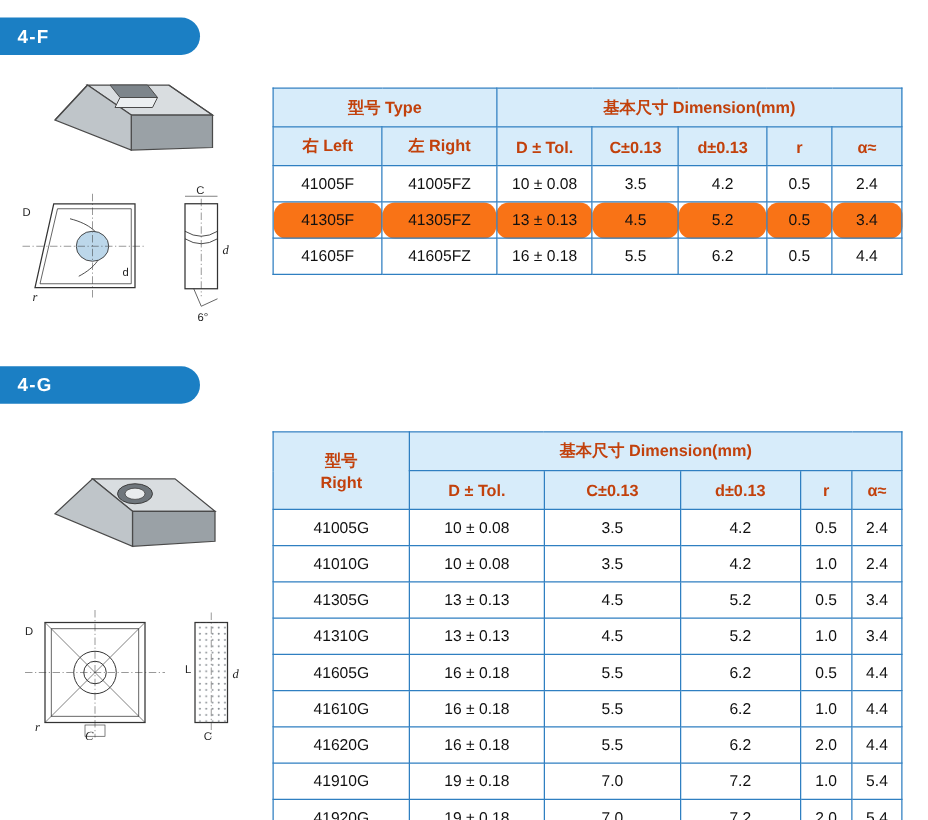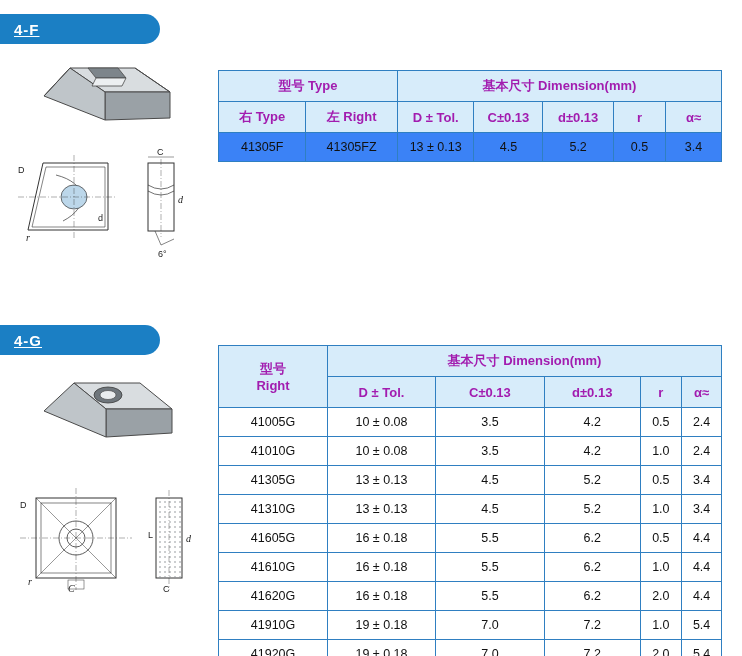--- a/index.html
+++ b/index.html
@@ -23,47 +23,47 @@
     background: #1b7fc4;
     border-radius: 0 15px 15px 0;
     color: #ffffff;
     font-size: 15px;
     font-weight: bold;
     letter-spacing: 1px;
     display: flex;
     align-items: center;
     padding-left: 14px;
     box-sizing: border-box;
-    text-decoration: underline;
   }
   
   table {
     border-collapse: collapse;
     font-size: 12.5px;
     background: #ffffff;
   }
   table td, table th {
     border: 1px solid #2f7fc1;
     text-align: center;
     font-weight: normal;
     color: #111;
   }
   thead th {
     background: #d7ecfa;
     font-weight: bold;
     font-size: 13px;
-    color: #a21caf;
+    color: #c2410c;
     height: 28px;
   }
   tbody td {
     height: 26px;
     background: #ffffff;
   }
   tbody tr.alt td {
-    background: #3b82f6;
+    background: #f97316;
+    border-radius: 10px;
   }
   
   #table-f-wrap {
     position: absolute;
     left: 218px;
     top: 70px;
   }
   #table-f { width: 504px; }
   #table-f td, #table-f th { border-color: #2f7fc1; }
   
@@ -135,44 +135,62 @@
 </div>
 
 <div id="table-f-wrap">
   <table id="table-f">
     <thead>
       <tr>
         <th colspan="2">型号    Type</th>
         <th colspan="5">基本尺寸  Dimension(mm)</th>
       </tr>
       <tr>
-        <th style="width:88px">右   Type</th>
+        <th style="width:88px">右   Left</th>
         <th style="width:92px">左   Right</th>
         <th style="width:78px">D ± Tol.</th>
         <th style="width:68px">C±0.13</th>
         <th style="width:70px">d±0.13</th>
         <th style="width:52px">r</th>
         <th style="width:56px">α≈</th>
       </tr>
     </thead>
     <tbody>
+      <tr>
+        <td>41005F</td>
+        <td>41005FZ</td>
+        <td>10 ± 0.08</td>
+        <td>3.5</td>
+        <td>4.2</td>
+        <td>0.5</td>
+        <td>2.4</td>
+      </tr>
       <tr class="alt">
         <td>41305F</td>
         <td>41305FZ</td>
         <td>13 ± 0.13</td>
         <td>4.5</td>
         <td>5.2</td>
         <td>0.5</td>
         <td>3.4</td>
       </tr>
+      <tr>
+        <td>41605F</td>
+        <td>41605FZ</td>
+        <td>16 ± 0.18</td>
+        <td>5.5</td>
+        <td>6.2</td>
+        <td>0.5</td>
+        <td>4.4</td>
+      </tr>
     </tbody>
   </table>
 </div>
 
-<div class="badge" style="left:0;top:293px;margin-top:32px;">
+<div class="badge" style="left:0;top:293px;">
   <span>4-G</span>
 </div>
 
 <div class="fig" style="left:32px;top:375px;">
   <svg width="150" height="85" viewBox="0 0 150 85">
     <polygon points="42,8 108,8 140,34 74,34" fill="#d9dde0" stroke="#4a4a4a" stroke-width="1"></polygon>
     <polygon points="74,34 140,34 140,58 74,62" fill="#9aa1a6" stroke="#4a4a4a" stroke-width="1"></polygon>
     <polygon points="42,8 74,34 74,62 12,36" fill="#bfc5c9" stroke="#4a4a4a" stroke-width="1"></polygon>
     <ellipse cx="76" cy="20" rx="14" ry="8" fill="#6f767c" stroke="#3c3c3c" stroke-width="0.8"></ellipse>
     <ellipse cx="76" cy="20" rx="8" ry="4.5" fill="#e9ecee" stroke="#3c3c3c" stroke-width="0.6"></ellipse>

